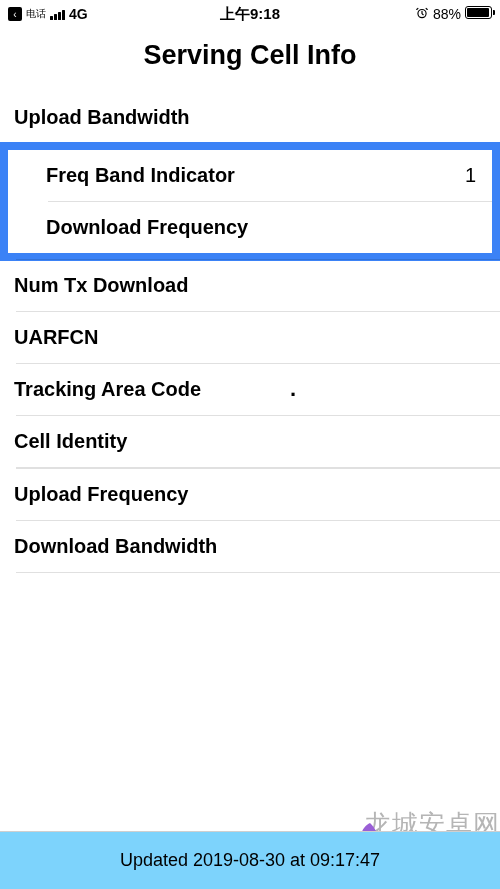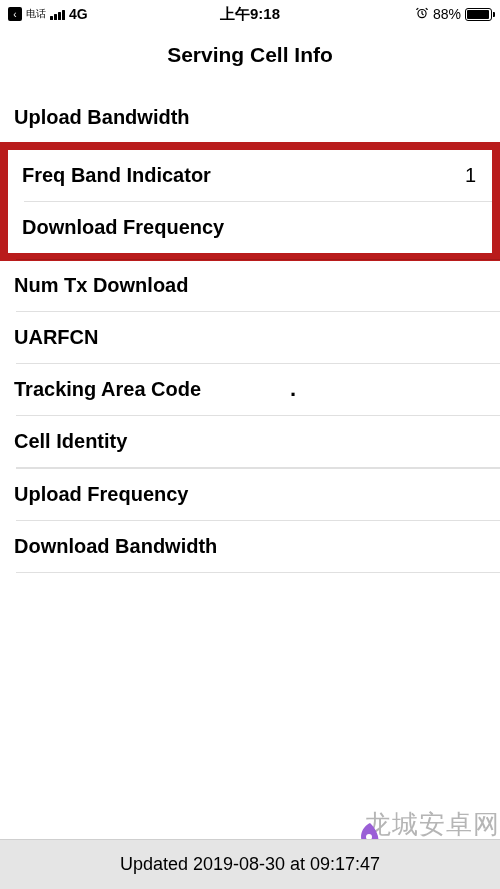--- a/index.html
+++ b/index.html
@@ -68,21 +68,21 @@
     }
     .status-center {
       position: absolute;
       left: 50%;
       transform: translateX(-50%);
       font-size: 15px;
       font-weight: 600;
     }
     .status-right {
       display: flex;
-      align-items: center;
+      align-items: flex-start;
       gap: 4px;
     }
     .battery-pct {
       font-size: 14px;
       font-weight: 500;
     }
     .battery {
       width: 27px;
       height: 13px;
       border: 1.5px solid #000;
@@ -133,21 +133,21 @@
     }
     .back-label {
       font-size: 21px;
       font-weight: 400;
       margin-left: 2px;
     }
     .page-title {
       position: absolute;
       left: 50%;
       transform: translateX(-50%);
-      font-size: 21px;
+      font-size: 27px;
       font-weight: 700;
       color: #000;
     }
     
     .list {
       padding-top: 10px;
     }
     .row {
       padding: 14px 16px 14px 14px;
       display: flex;
@@ -161,31 +161,32 @@
     .row .value {
       font-weight: 400;
       color: #000;
     }
     .sep {
       height: 1px;
       background: rgba(0,0,0,0.12);
       margin-left: 16px;
     }
     .highlight-box {
-      border: 8px solid #b91c1c;
+      border: 8px solid #3b82f6;
       margin: -2px 0;
+      padding-left: 24px;
     }
     
     .footer {
       position: absolute;
       bottom: 0;
       left: 0;
       right: 0;
-      height: 50px;
-      background: #e5e5e5;
+      height: 58px;
+      background: #7dd3fc;
       border-top: 1px solid #cfcfcf;
       display: flex;
       align-items: center;
       justify-content: center;
       font-size: 18px;
       color: #000;
     }
     
     .watermark {
       position: absolute;

